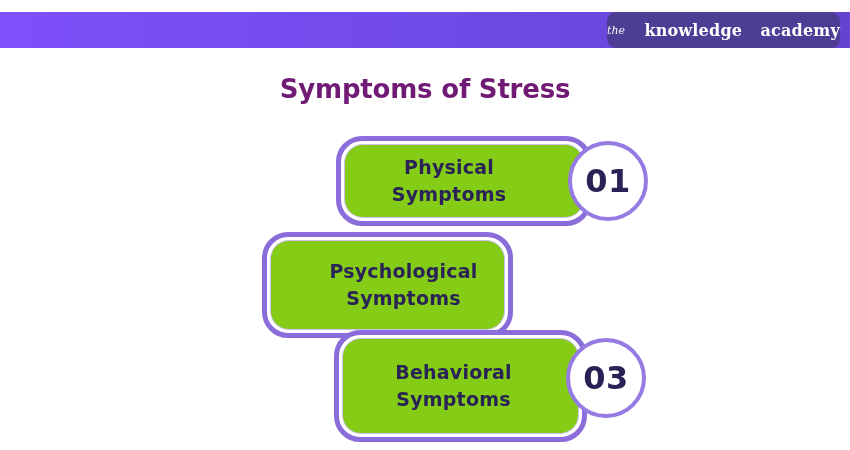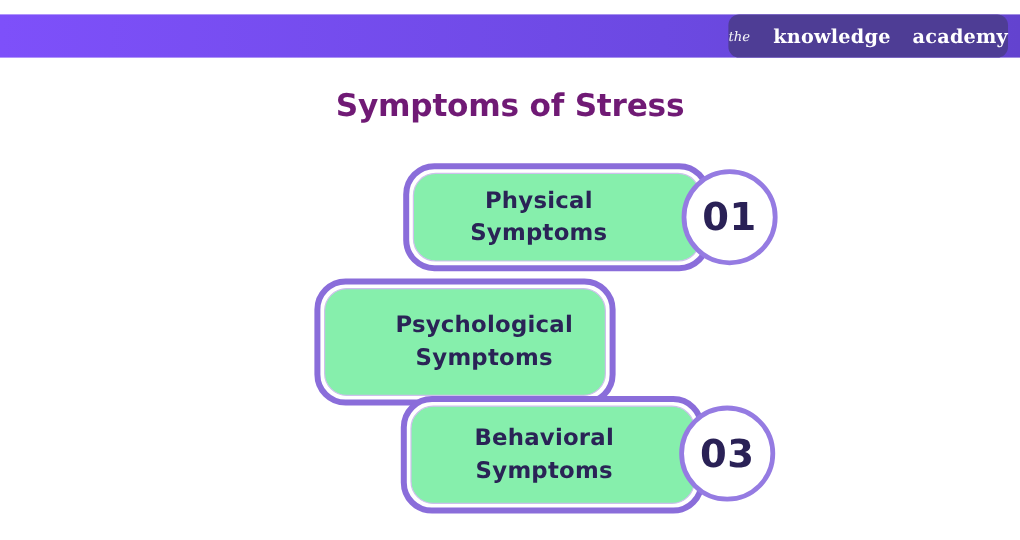--- a/index.html
+++ b/index.html
@@ -30,33 +30,33 @@
     letter-spacing:-0.2px;
   }
 
   
   .step-box{
     position:absolute;border:5px solid #8A6DDA;border-radius:26px;
     background:#ffffff;padding:3px;box-sizing:border-box;
   }
   .step-box-fill{
     width:100%;height:100%;box-sizing:border-box;
-    background:#86efac;border:1px solid #CDC0EC;border-radius:19px;
+    background:#84cc16;border:1px solid #CDC0EC;border-radius:19px;
     display:flex;flex-direction:column;align-items:center;justify-content:center;
     text-align:center;
   }
   .step-label-line{
     display:block;font-size:19px;font-weight:600;color:#2A2356;
     line-height:27px;letter-spacing:.2px;
   }
   .box-1{left:336px;top:136px;width:256px;height:90px;}
   .box-1 .step-box-fill{padding-right:30px;}
   .box-2{left:262px;top:232px;width:251px;height:106px;}
   .box-2 .step-box-fill{padding-left:32px;}
-  .box-3{left:334px;top:330px;width:253px;height:98px;}
+  .box-3{left:334px;top:330px;width:253px;height:112px;}
   .box-3 .step-box-fill{padding-right:14px;}
 
   .step-circle{
     position:absolute;width:80px;height:80px;border-radius:50%;
     background:#ffffff;border:4px solid #957BE2;box-sizing:border-box;
     display:flex;align-items:center;justify-content:center;z-index:5;
   }
   .step-number{
     font-size:32px;font-weight:700;color:#2A2156;letter-spacing:.5px;
   }

